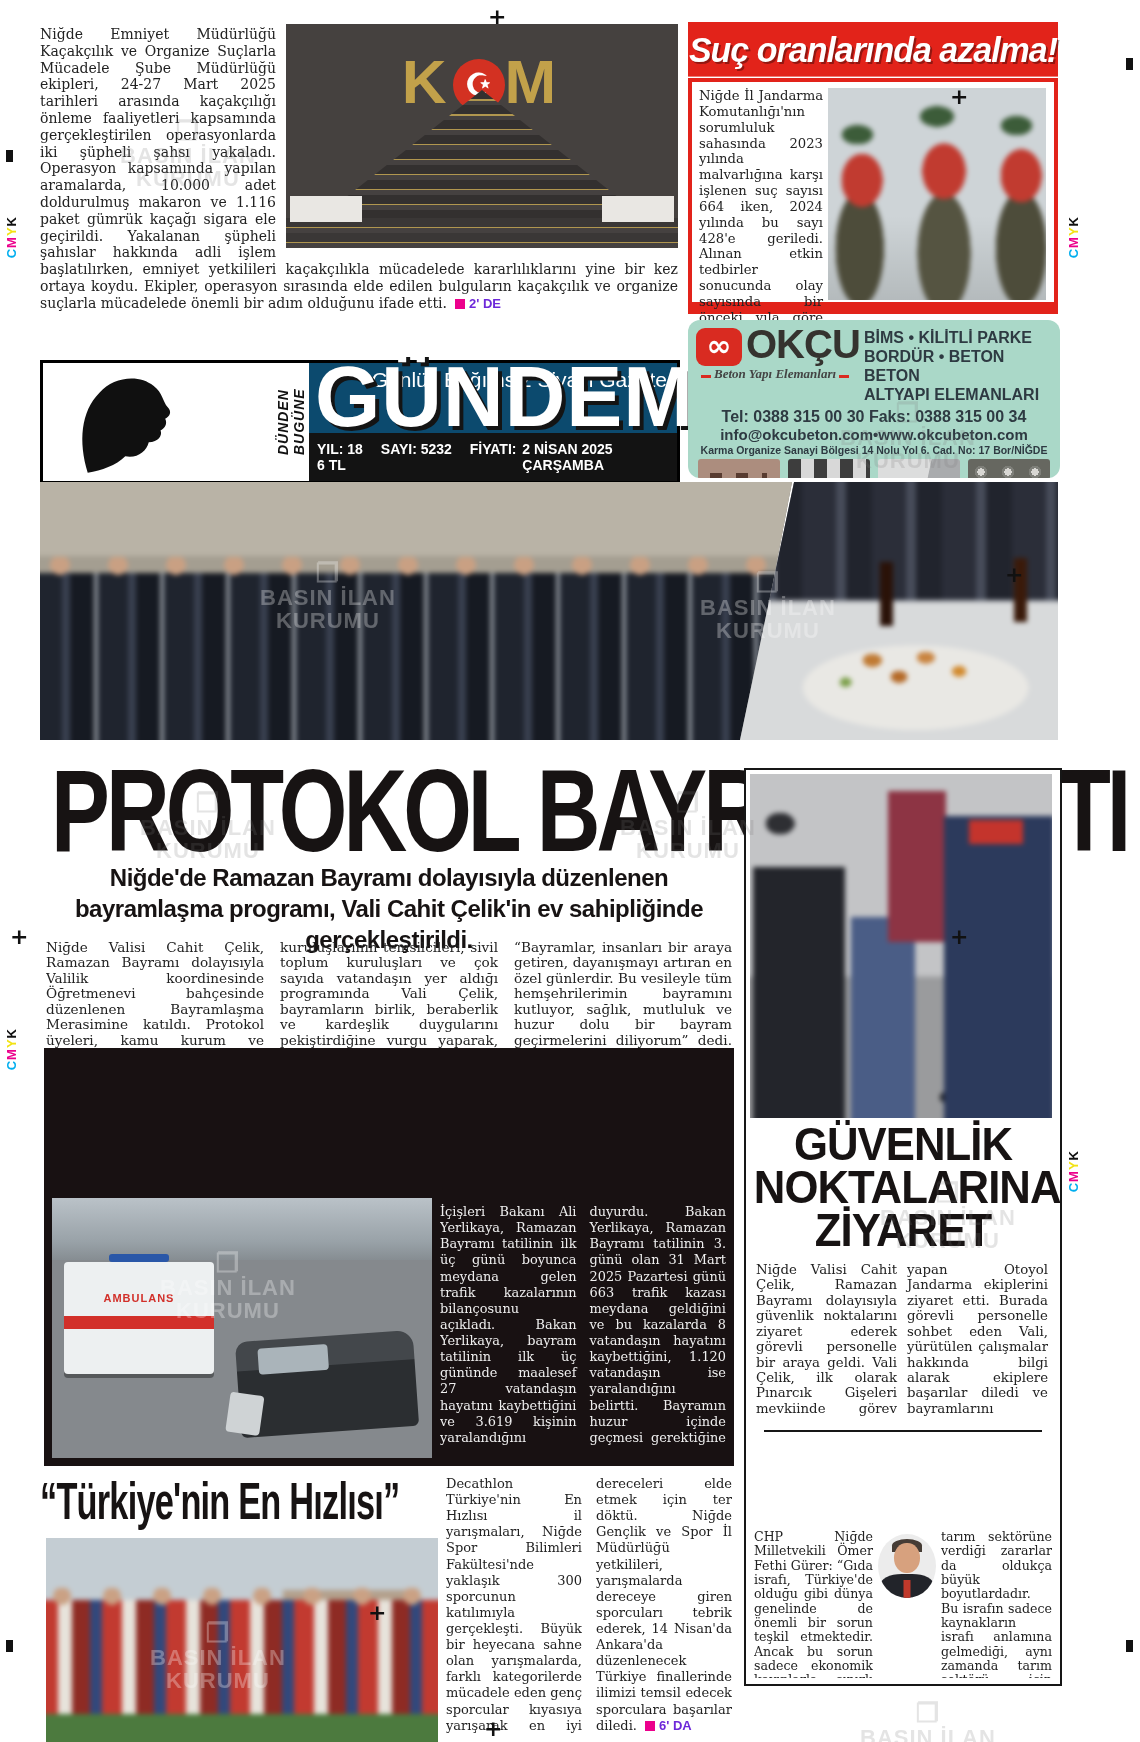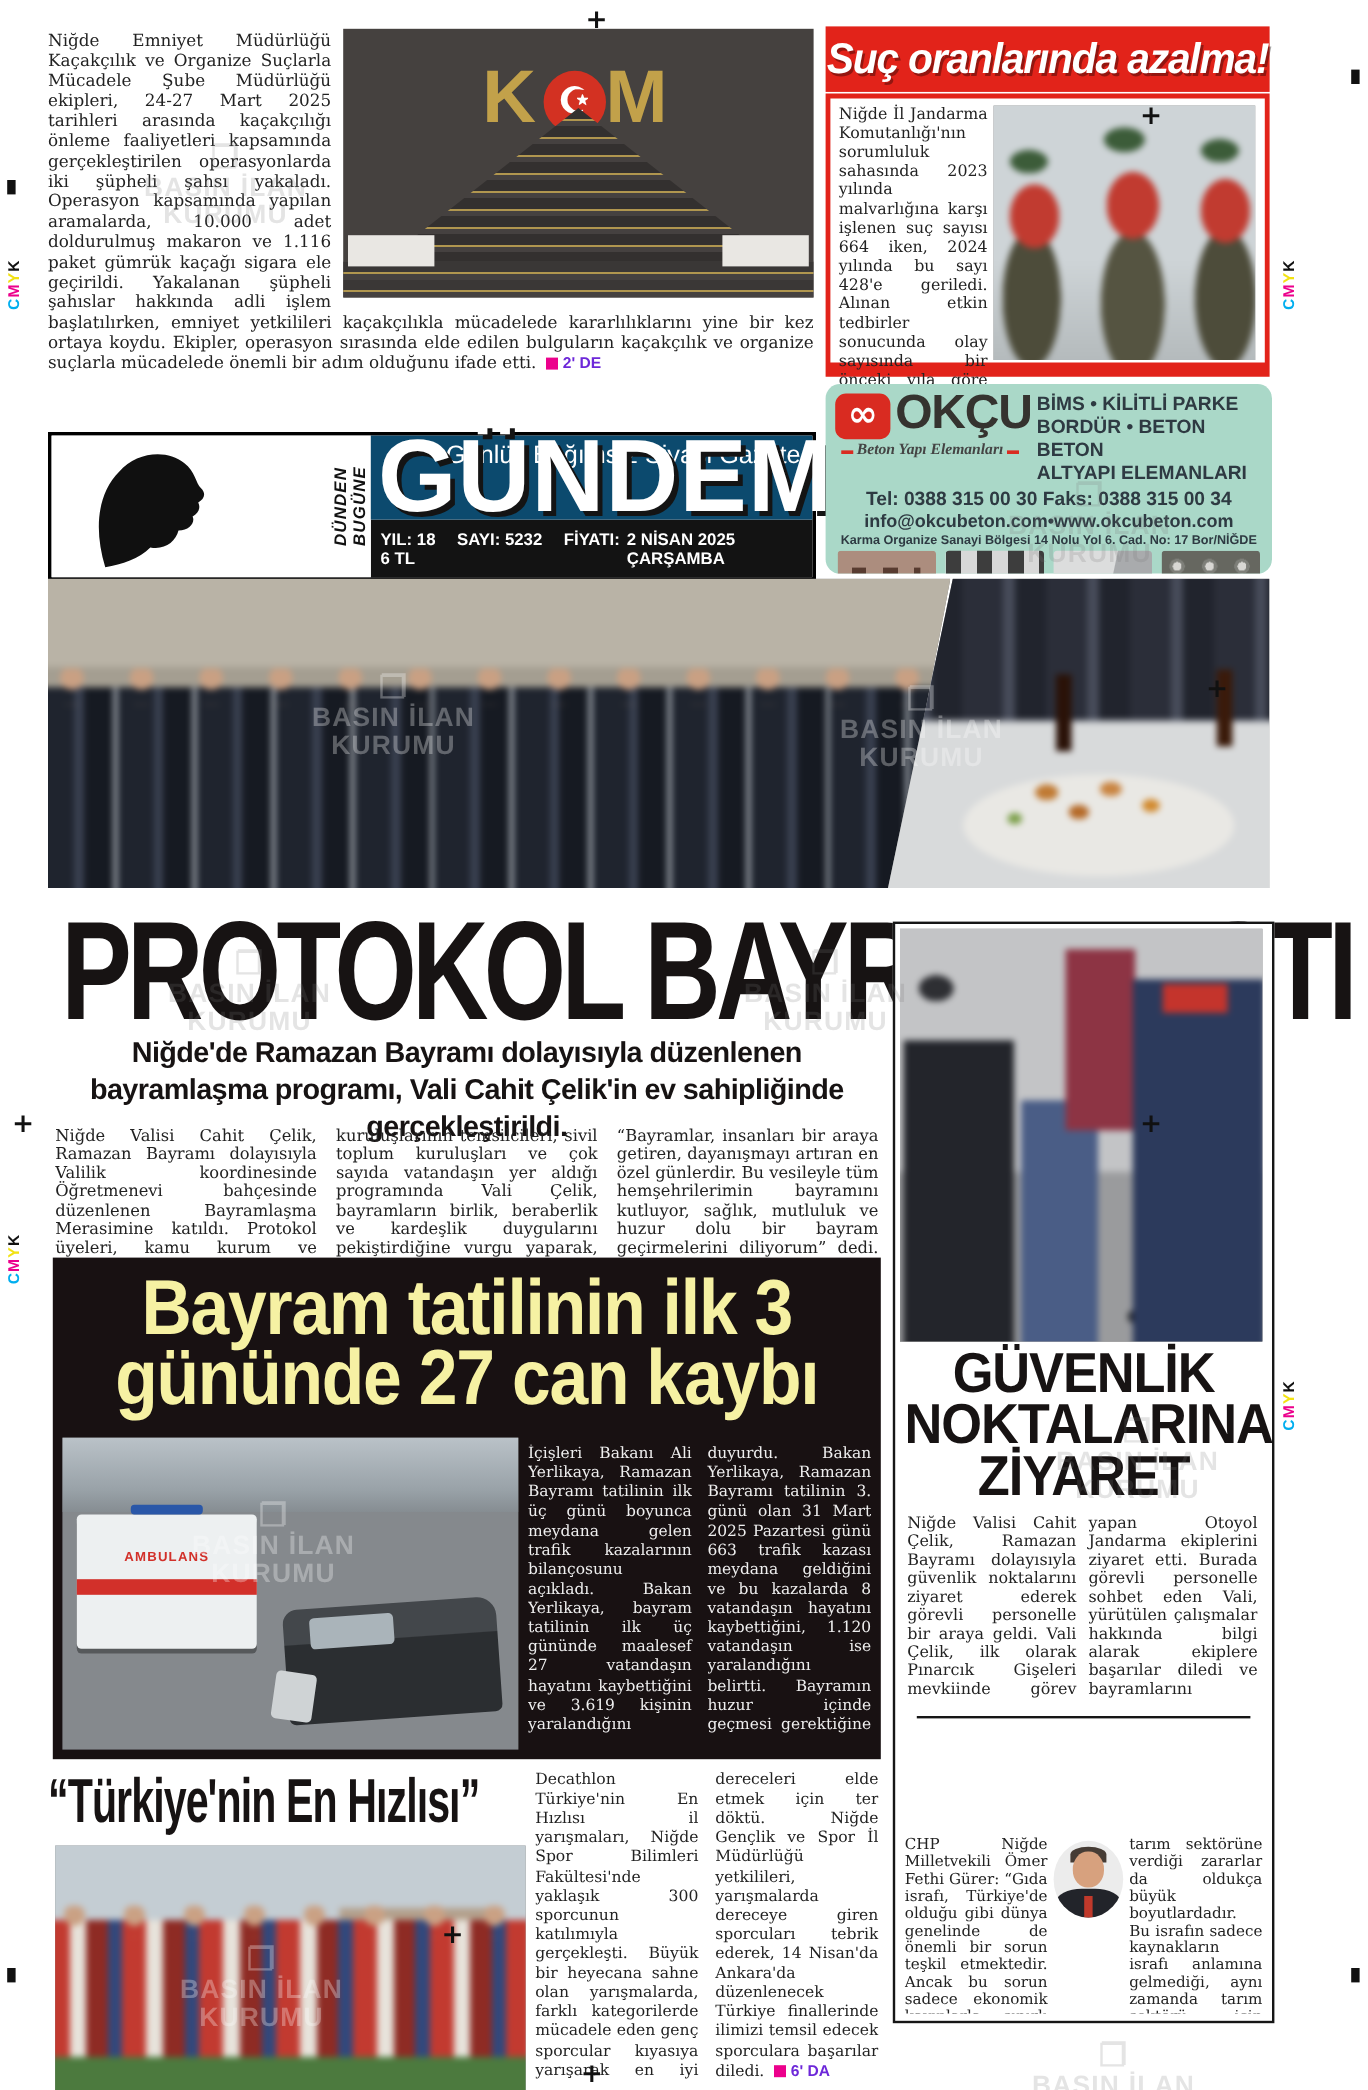--- a/index.html
+++ b/index.html
@@ -305,24 +305,20 @@
         <div class="g-body"></div>
           <div class="g-hair"></div>
           <div class="g-head"></div>
           <div class="g-tie"></div>
       </div>
       <div class="gc gc2"><span>tarım sektörüne verdiği zararlar da oldukça büyük boyutlardadır. Bu israfın sadece kaynakların israfı anlamına gelmediği, aynı zamanda tarım sektörü için büyük bir tehdit oluşturduğu açıktır. ” dedi.</span></div>
     </div>
   </section>
 
   <section class="abs" id="blackbox">
-    <div id="bb-hl">
-      <span class="yl">Bayram tatilinin ilk 3</span>
-      <span class="yl">gününde 27 can kaybı</span>
-    </div>
     <div class="photo crash">
       <div class="sky"></div>
       <div class="amb">
         <div class="amb-label">AMBULANS</div>
       </div>
       <div class="car"></div>
     </div>
     <div class="body-txt" id="bb-cols">
       <span>İçişleri Bakanı Ali Yerlikaya, Ramazan Bayramı tatilinin ilk üç günü boyunca meydana gelen trafik kazalarının bilançosunu açıkladı. Bakan Yerlikaya, bayram tatilinin ilk üç gününde maalesef 27 vatandaşın hayatını kaybettiğini ve 3.619 kişinin yaralandığını duyurdu. Bakan Yerlikaya, Ramazan Bayramı tatilinin 3. günü olan 31 Mart 2025 Pazartesi günü 663 trafik kazası meydana geldiğini ve bu kazalarda 8 vatandaşın hayatını kaybettiğini, 1.120 vatandaşın ise yaralandığını belirtti. Bayramın huzur içinde geçmesi gerektiğine dikkat çeken Bakan, “Bayram sabahlarımız gözyaşı değil, mutlulukla dolsun. Lütfen bayram sevincimizin hüzne dönmemesi için trafik kurallarına uyalım. Yollar bizleri kavuşturmak için var, ayırmak için değil,” dedi.</span>
     </div>

